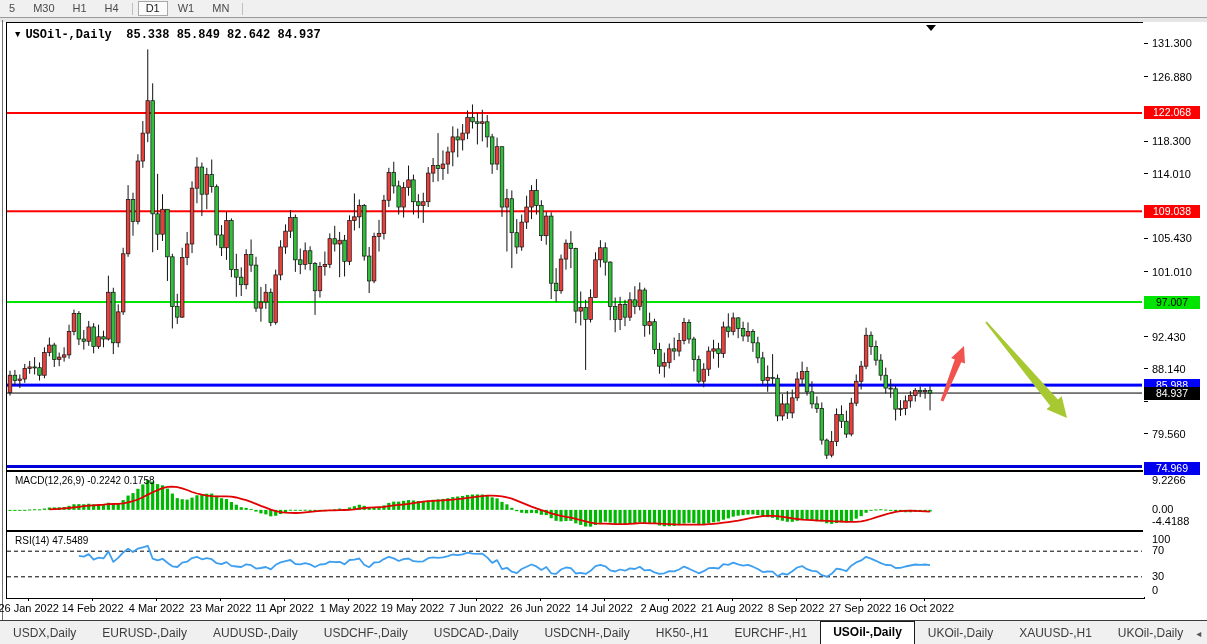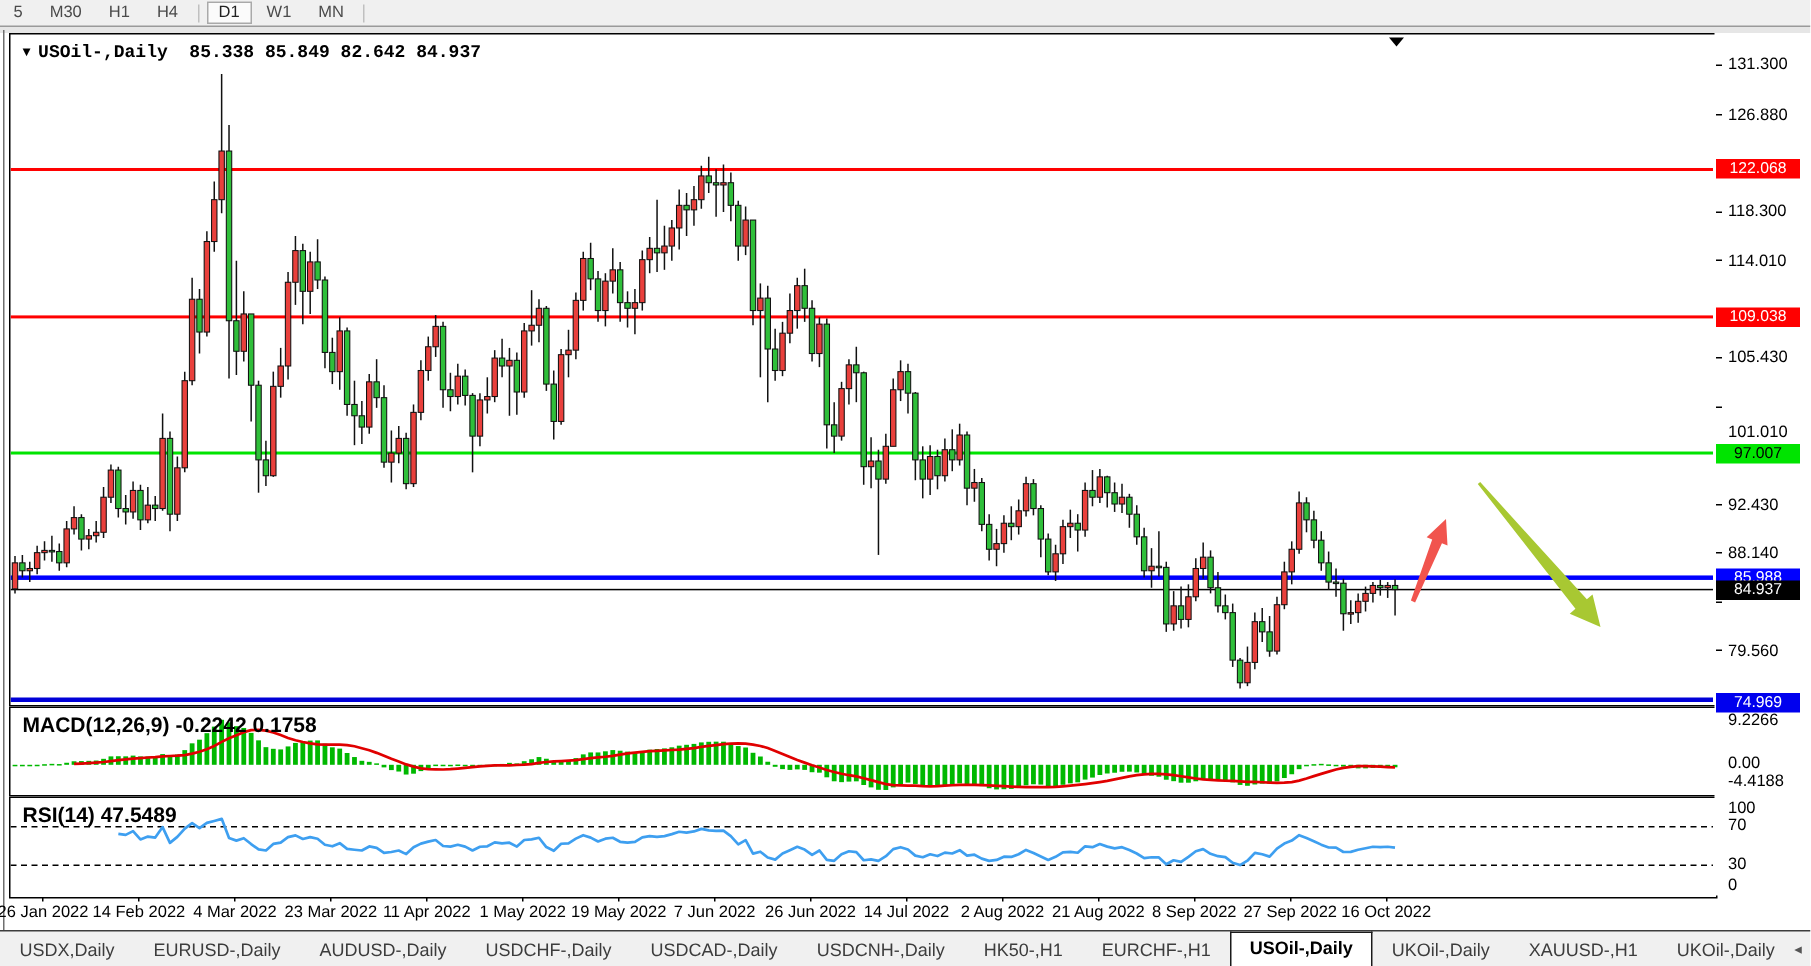--- a/index.html
+++ b/index.html
@@ -14,21 +14,21 @@
   #top-band{position:absolute;left:0;top:18px;width:1207px;height:4px;background:#e6e6e6;}
   #win-left-edge{position:absolute;left:2px;top:20px;width:1px;height:600px;background:#6f6f6f;}
   
   .panel{position:absolute;left:6px;width:1137px;background:#fff;border:1px solid #000;}
   #main-panel{top:22px;height:447px;}
   #macd-panel{top:471px;height:58px;}
   #rsi-panel{top:531px;height:66px;}
   .panel svg{position:absolute;left:0;top:0;}
   #chart-title{position:absolute;left:8px;top:5px;font-size:12px;font-weight:bold;color:#000;white-space:nowrap;z-index:5;font-family:Liberation Mono, monospace;}
   #chart-title .tri{font-size:9px;margin-right:5px;position:relative;top:-1px;}
-  .panel-label{position:absolute;left:8px;top:3px;font-size:14px;font-weight:bold;color:#000;white-space:nowrap;z-index:5;}
+  .panel-label{position:absolute;left:8px;top:3px;font-size:10px;font-weight:normal;color:#000;white-space:nowrap;z-index:5;}
   
   #axis-col{position:absolute;left:1143px;top:22px;width:64px;height:575px;background:#fff;font-size:11px;color:#000;}
   .tick-dash{position:absolute;left:1px;width:4px;height:1px;background:#000;}
   .tick-label{position:absolute;left:9px;white-space:nowrap;}
   .axis-badge{position:absolute;left:1px;width:56px;height:13px;line-height:13px;text-align:center;
               font-size:10.5px;white-space:nowrap;z-index:6;}
   
   #time-axis{position:absolute;left:6px;top:599px;width:1137px;height:19px;font-size:11px;color:#000;}
   .date-label{position:absolute;top:3px;transform:translateX(-50%);white-space:nowrap;}
   .date-tick{position:absolute;top:-1px;width:1px;height:3px;background:#000;}
@@ -671,21 +671,21 @@
       <div class="tick-label" style="top: 15.3644px;">131.300</div>
       <div class="tick-dash" style="top: 54px;"></div>
       <div class="tick-label" style="top: 48.7017px;">126.880</div>
       <div class="tick-dash" style="top: 119px;"></div>
       <div class="tick-label" style="top: 113.415px;">118.300</div>
       <div class="tick-dash" style="top: 151px;"></div>
       <div class="tick-label" style="top: 145.772px;">114.010</div>
       <div class="tick-dash" style="top: 216px;"></div>
       <div class="tick-label" style="top: 210.486px;">105.430</div>
       <div class="tick-dash" style="top: 249px;"></div>
-      <div class="tick-label" style="top: 243.823px; margin-top: 16px;">101.010</div>
+      <div class="tick-label" style="top: 243.823px;">101.010</div>
       <div class="tick-dash" style="top: 314px;"></div>
       <div class="tick-label" style="top: 308.536px;">92.430</div>
       <div class="tick-dash" style="top: 346px;"></div>
       <div class="tick-label" style="top: 340.893px;">88.140</div>
       <div class="tick-dash" style="top: 379px;"></div>
       <div class="tick-label" style="top: 358px;">83.850</div>
       <div class="tick-dash" style="top: 411px;"></div>
       <div class="tick-label" style="top: 405.607px;">79.560</div>
       <div class="axis-badge" style="top: 84.4956px; background: rgb(255, 0, 0); color: rgb(255, 255, 255);">122.068</div>
       <div class="axis-badge" style="top: 182.773px; background: rgb(255, 0, 0); color: rgb(255, 255, 255);">109.038</div>

